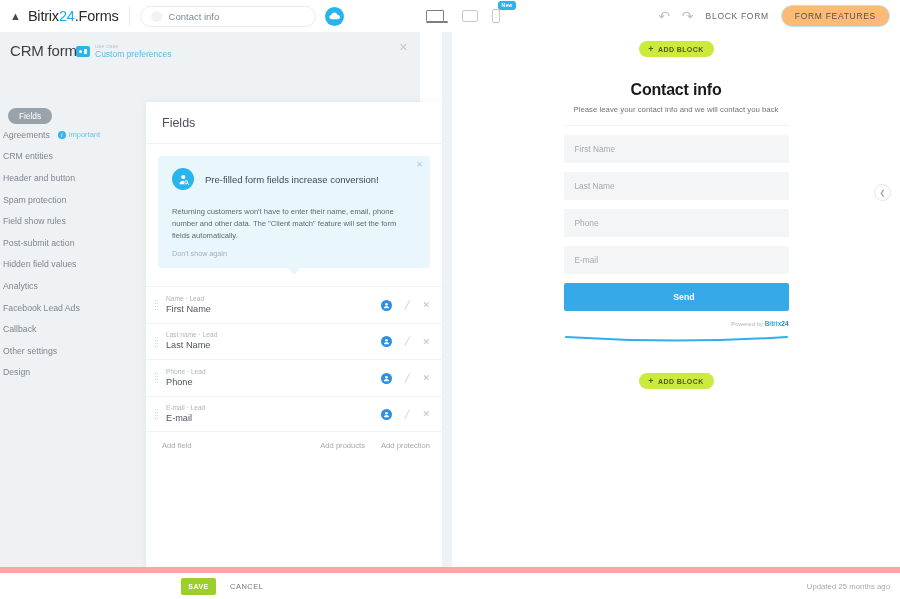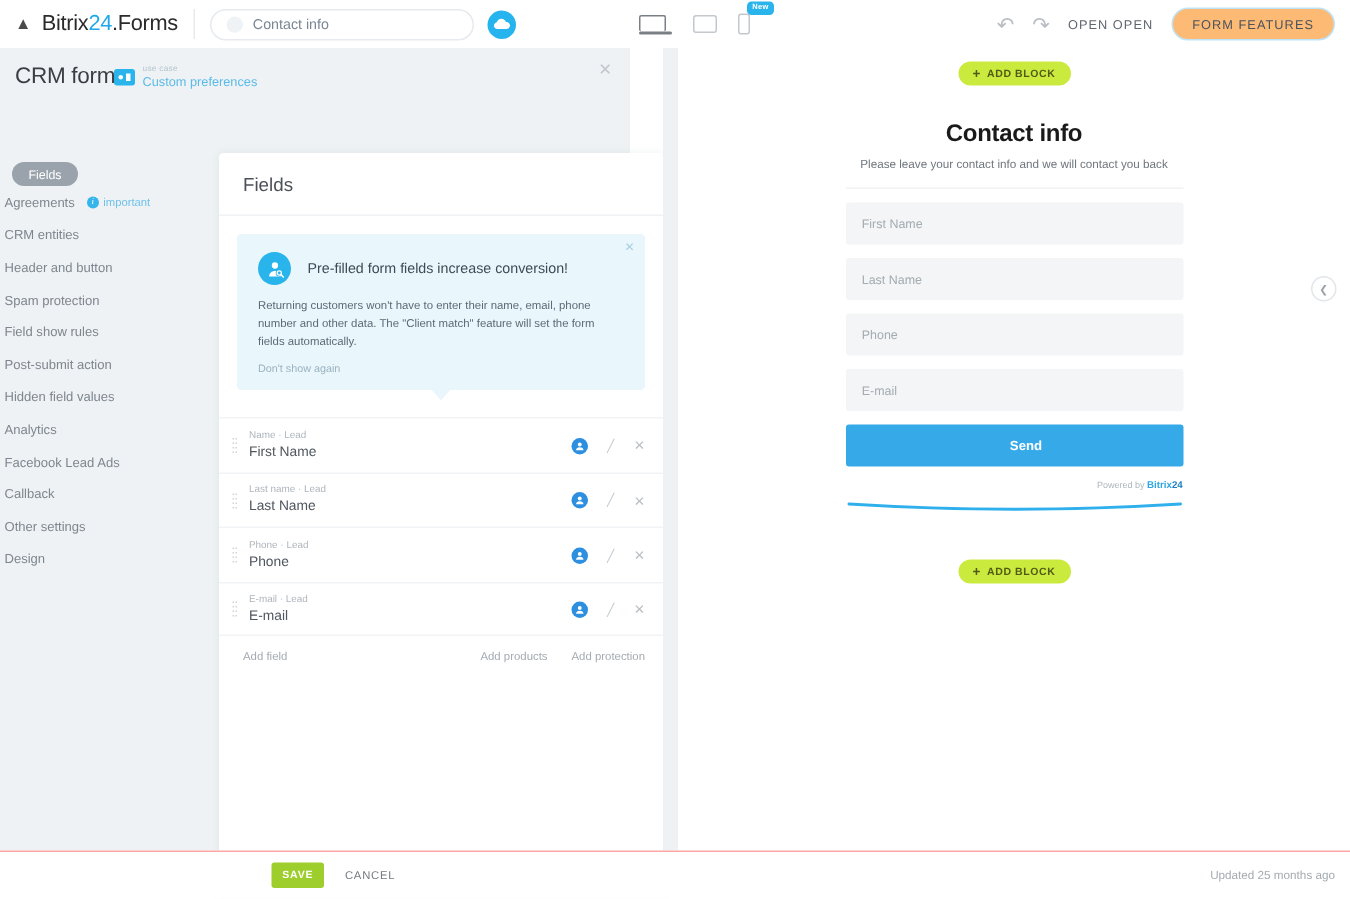--- a/index.html
+++ b/index.html
@@ -116,21 +116,21 @@
   }
   .notice-close {
     position: absolute; right: 7px; top: 4px; font-size: 8px; color: #a8cfe0; cursor: pointer;
   }
   .notice-head { display: flex; align-items: center; gap: 11px; }
   .notice-ico {
     width: 22px; height: 22px; border-radius: 50%; background: #2ab4ec; flex: none;
     display: flex; align-items: center; justify-content: center;
   }
   .notice-title { font-size: 9.5px; color: #3f4a52; }
-  .notice-body { margin-top: 8px; font-size: 7.6px; color: #5c6a74; line-height: 1.55; }
+  .notice-body { margin-top: 16px; font-size: 7.6px; color: #5c6a74; line-height: 1.55; }
   .notice-link { margin-top: 8px; font-size: 7.2px; color: #9bb3c0; cursor: pointer; }
   .notice-tail {
     position: absolute; left: 50%; bottom: -7px; margin-left: -7px;
     width: 0; height: 0; border-left: 7px solid transparent;
     border-right: 7px solid transparent; border-top: 8px solid #e9f6fc;
   }
 
   
   .rows { margin-top: 18px; }
   .frow {
@@ -203,21 +203,21 @@
   .collapse-btn {
     position: absolute; right: 9px; top: 152px; width: 17px; height: 17px;
     border-radius: 50%; border: 1px solid #e2e6ea; background: #fff;
     display: flex; align-items: center; justify-content: center;
     font-size: 7px; color: #9aa1a8; cursor: pointer; z-index: 20;
   }
 
   
   .bottombar {
     position: absolute; left: 0; bottom: 0; width: 900px; height: 32px;
-    background: #fff; border-top: 1px solid #fca5a5;
+    background: #fff; border-top: 6px solid #fca5a5;
     display: flex; align-items: center; z-index: 30;
   }
   .save-btn {
     margin-left: 181px; width: 35px; height: 17px; background: #9dce2c;
     border-radius: 2px; display: flex; align-items: center; justify-content: center;
     font-size: 7px; font-weight: bold; color: #fff; letter-spacing: 0.5px; cursor: pointer;
   }
   .cancel-btn {
     margin-left: 14px; font-size: 7.5px; color: #73797f; letter-spacing: 0.5px; cursor: pointer;
   }
@@ -262,21 +262,21 @@
       </div>
       <div class="dev">
         <div class="phone"></div>
         <span class="new-badge">New</span>
       </div>
     </div>
 
     <div class="tb-right">
       <span class="arrow-ic">↶</span>
       <span class="arrow-ic">↷</span>
-      <span class="openform">OPEN OPEN</span>
+      <span class="openform">BLOCK FORM</span>
       <span class="formfeat">FORM FEATURES</span>
     </div>
   </div>
 
   <div class="left-pane">
 
     <div class="pane-header">
       <span class="crm-title">CRM form</span>
       <div class="usecase">
         <span class="uc-ico">

